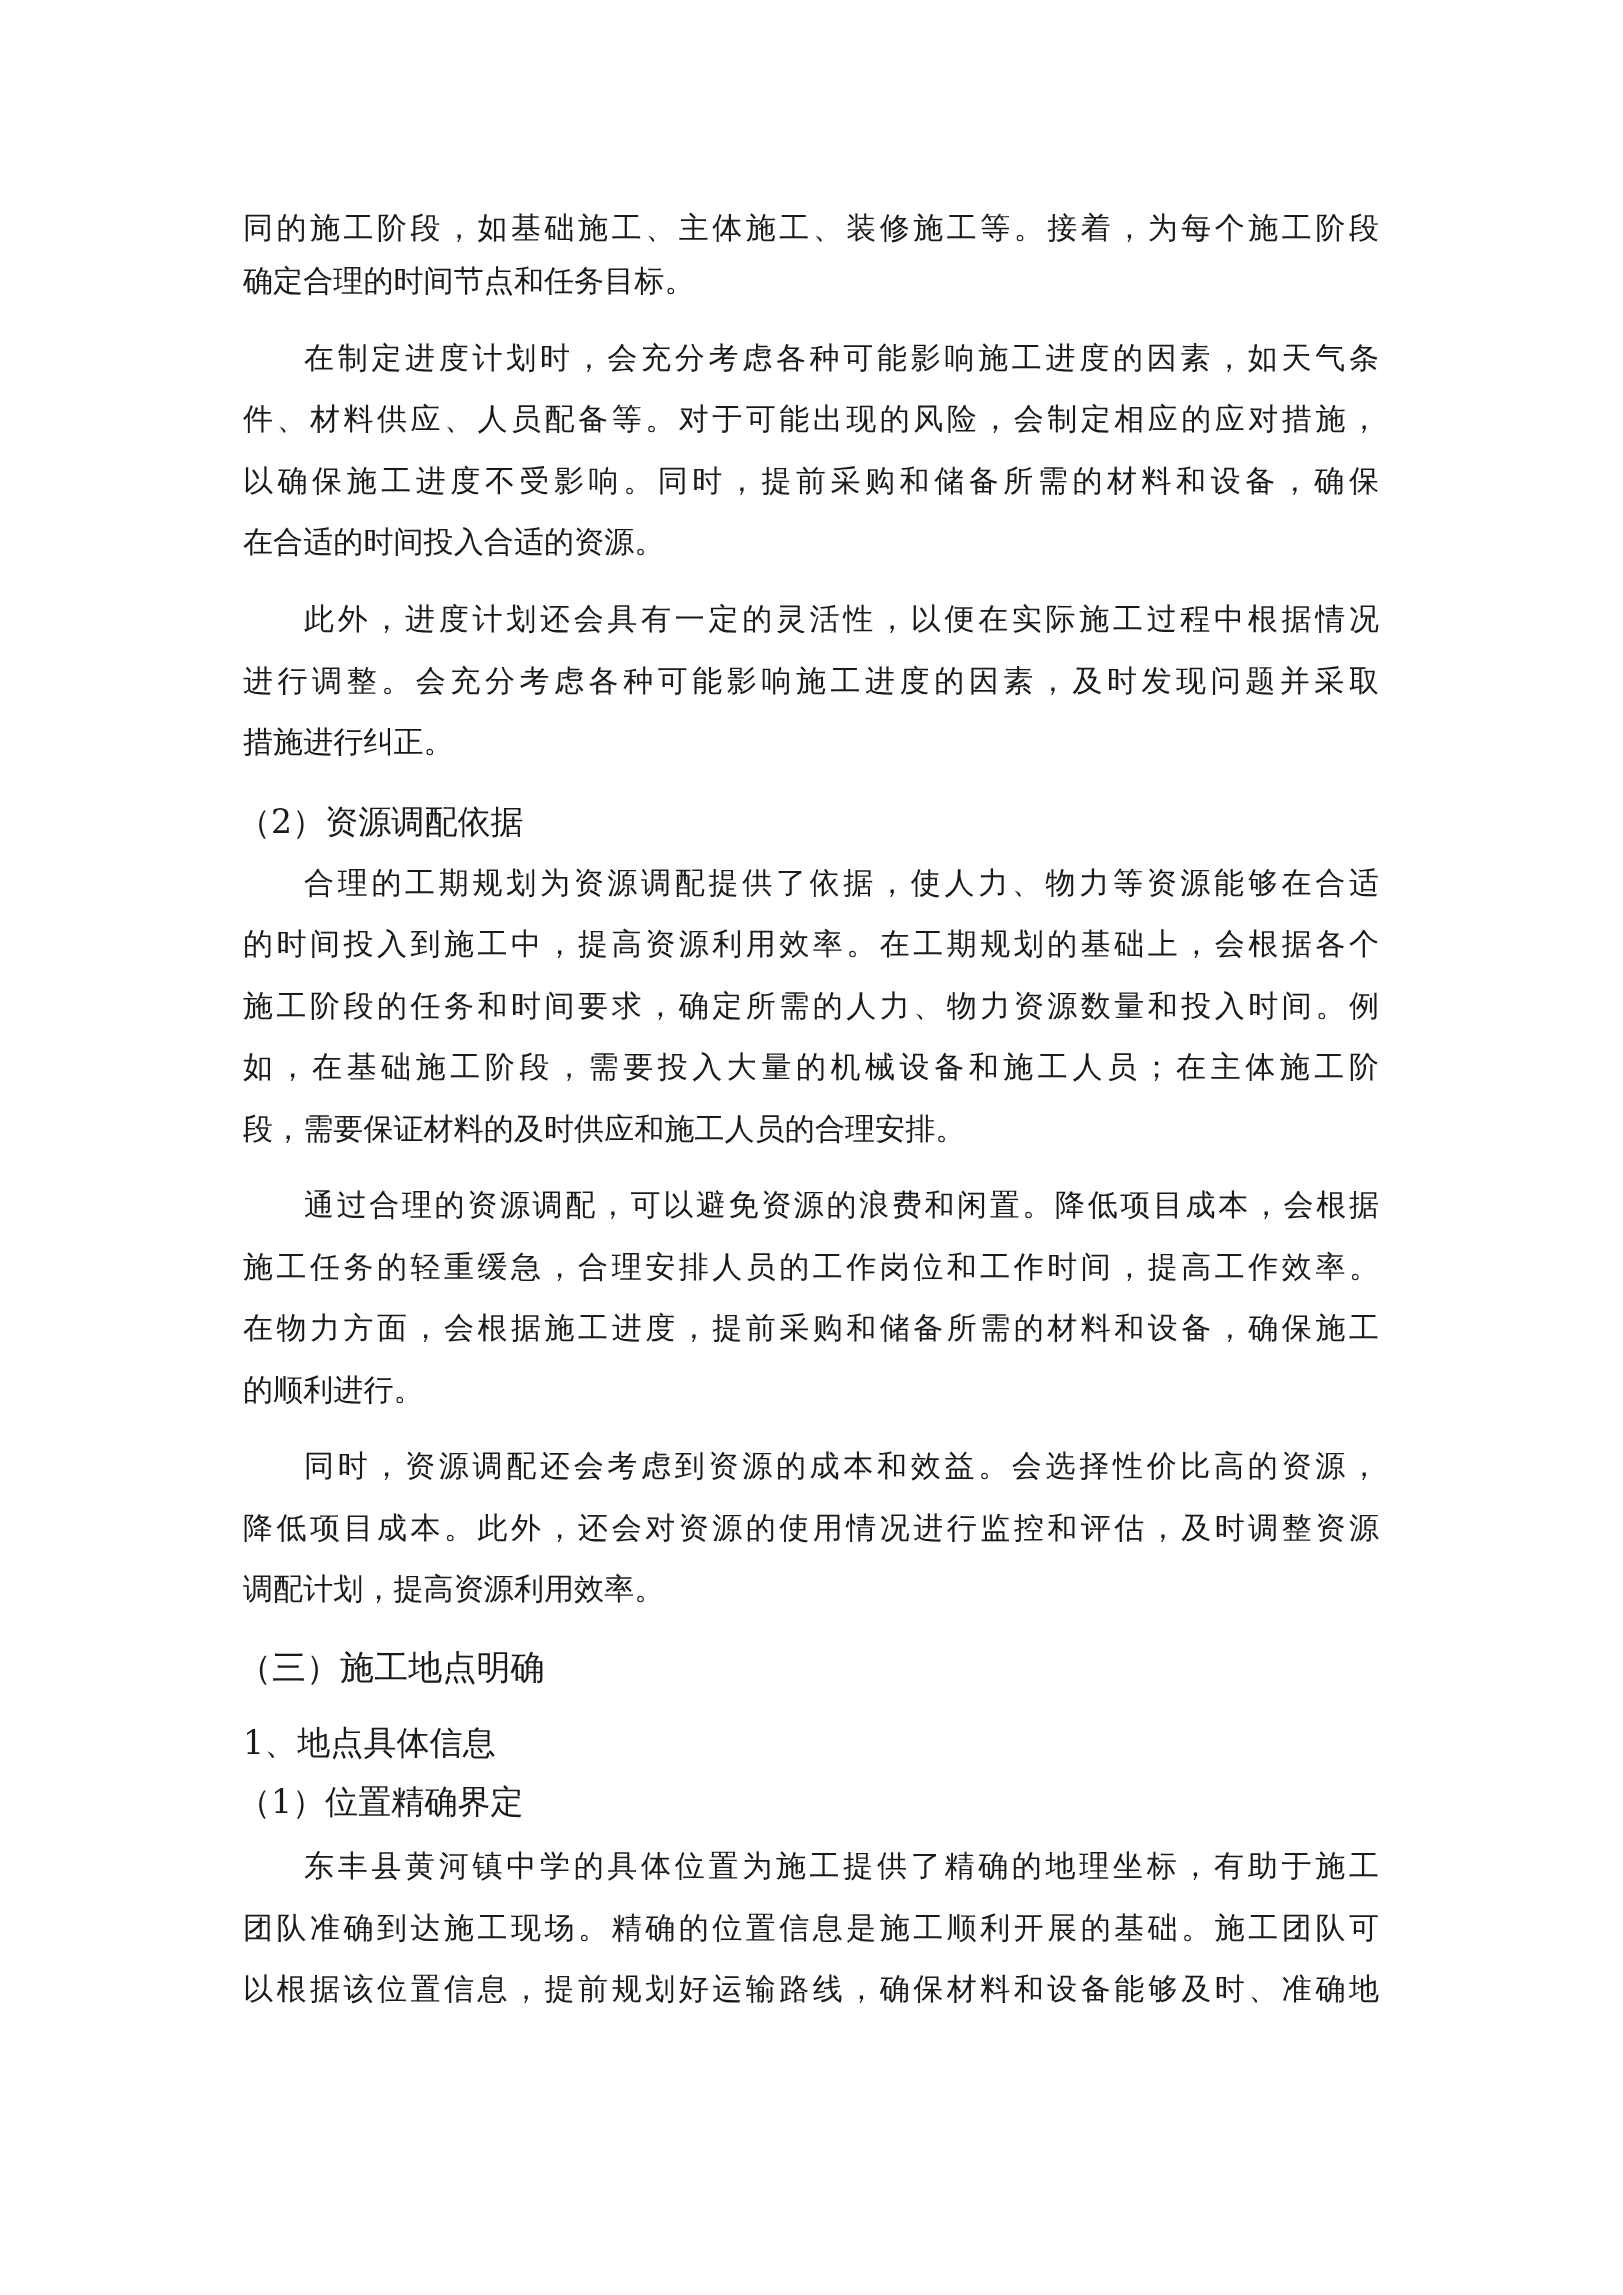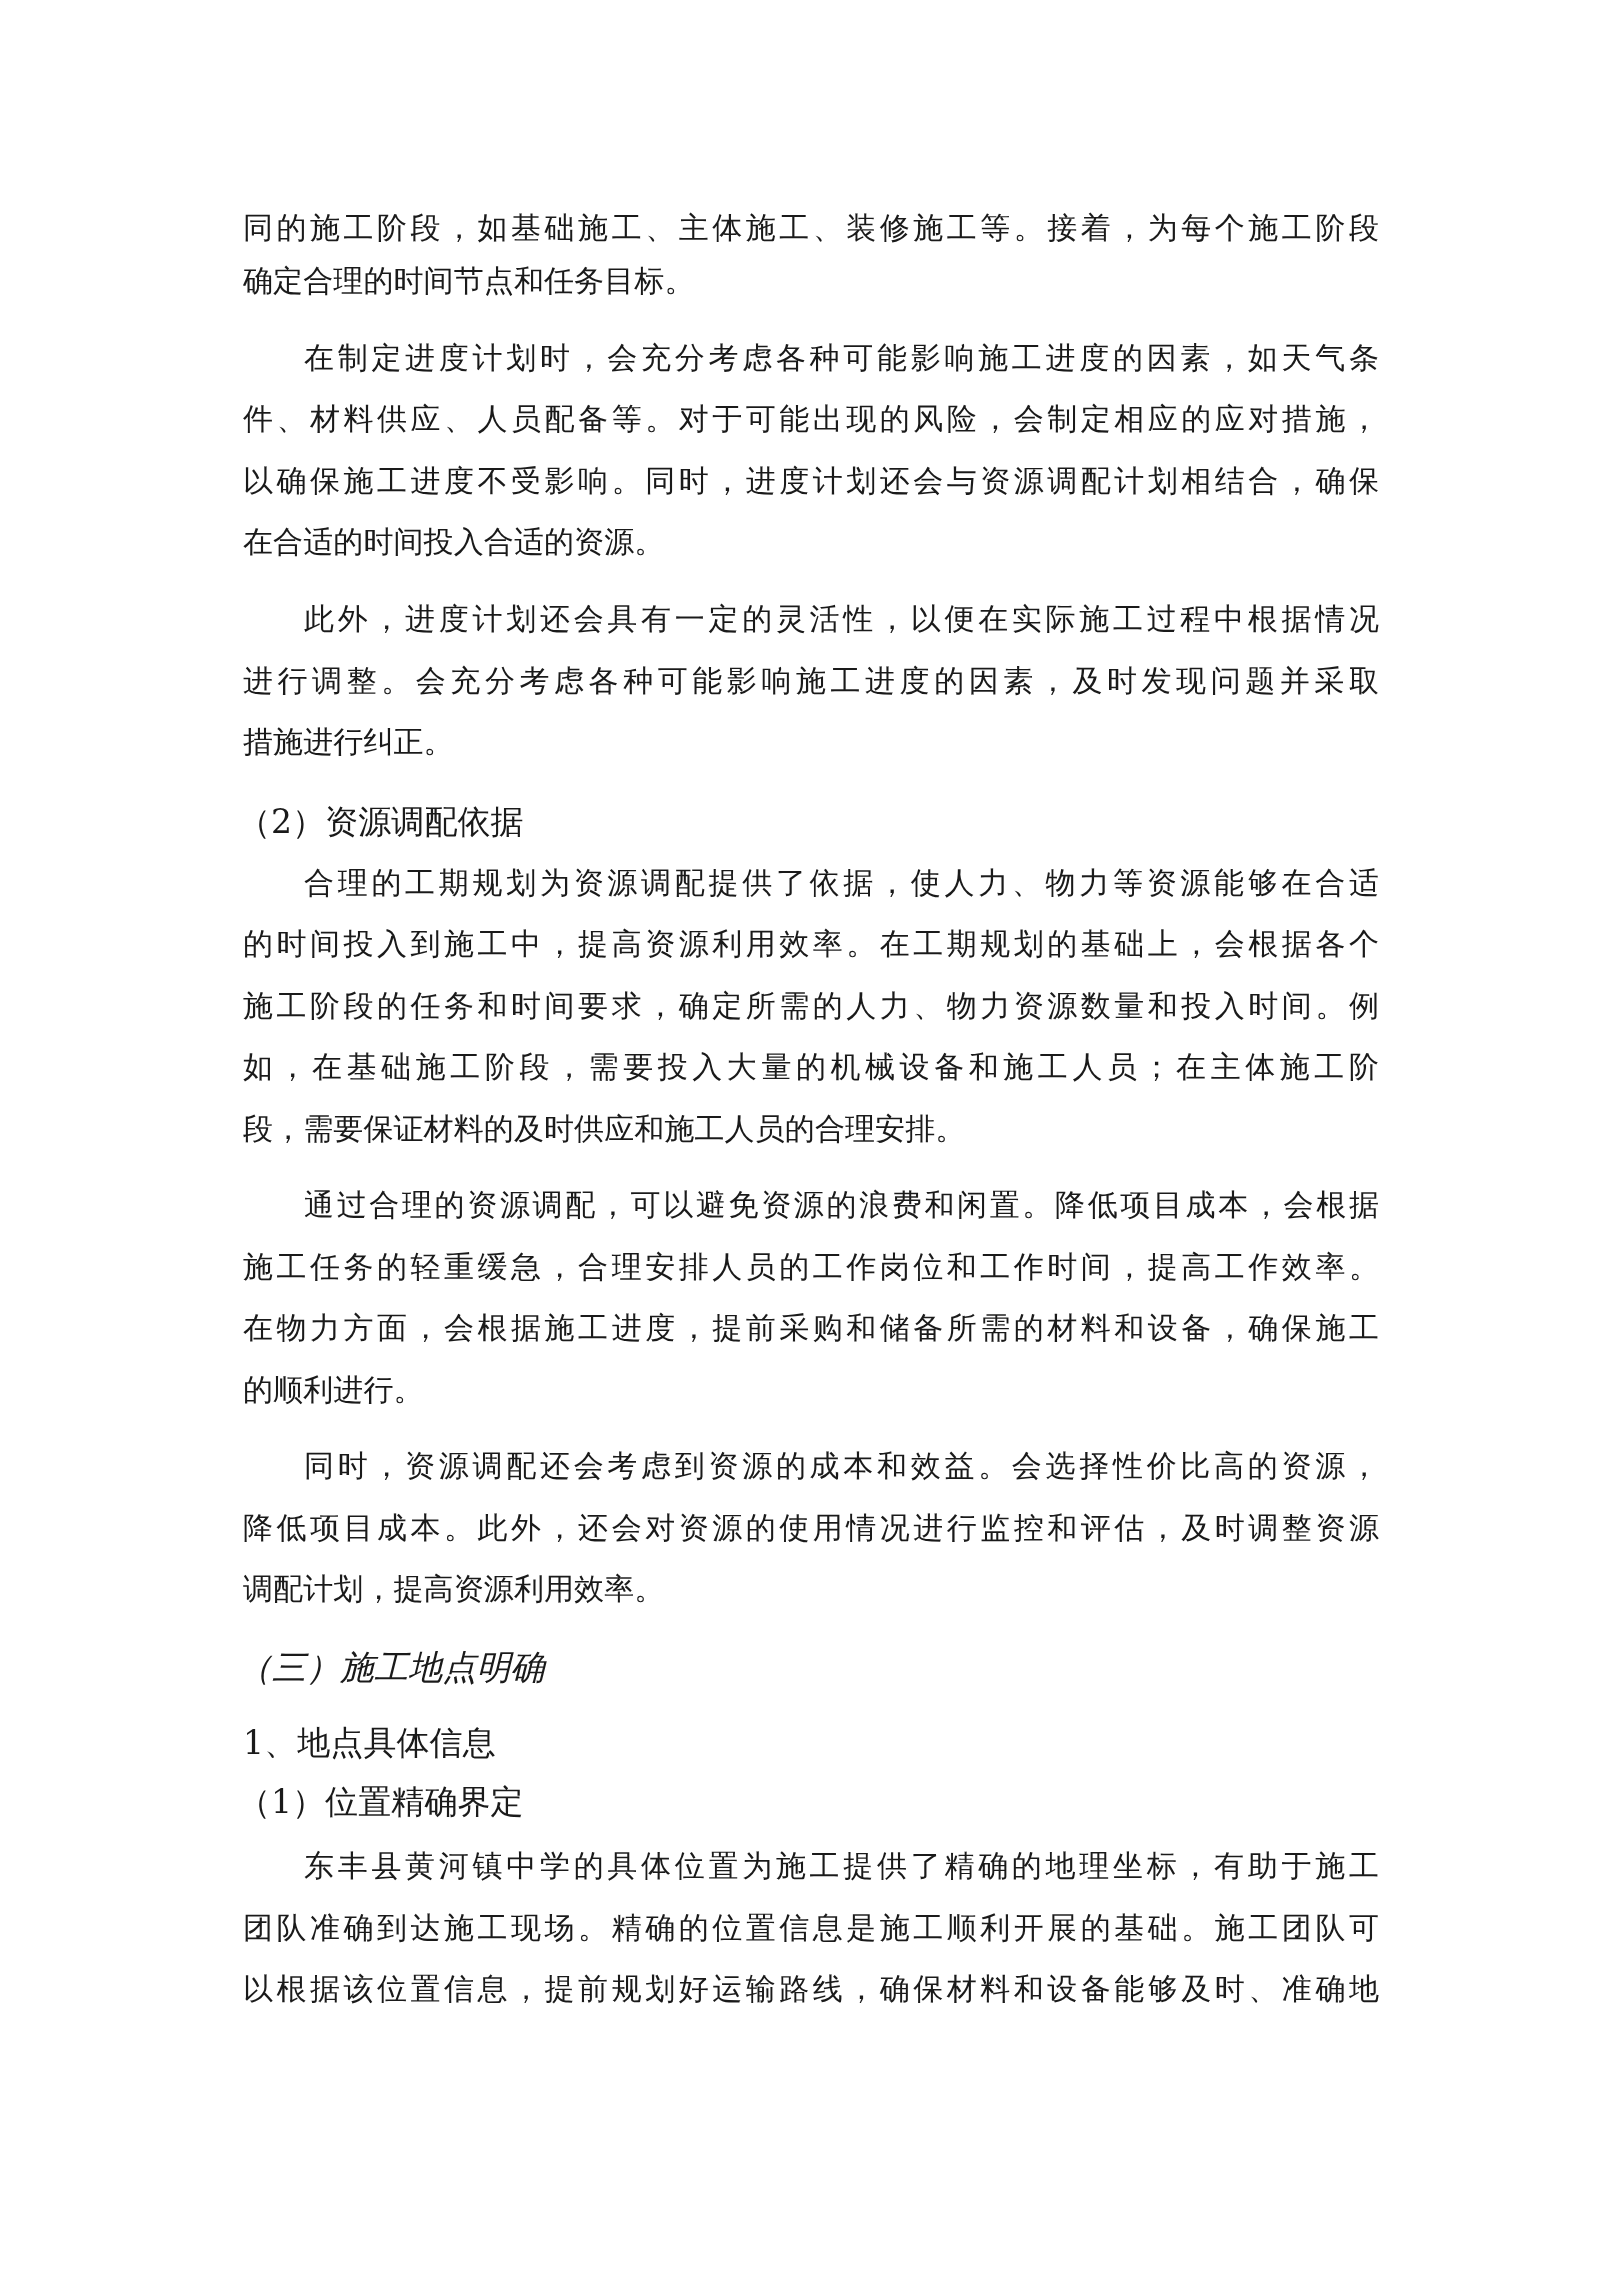--- a/index.html
+++ b/index.html
@@ -31,38 +31,37 @@
     text-align: center;
   }
   .justify {
     width: 1136px;
     text-align: justify;
     text-align-last: justify;
   }
   .heading-l2 {
     font-size: 34px;
     line-height: 41px;
-    font-style: italic;
   }
   .heading-l3, .heading-l4 {
     font-size: 33px;
     line-height: 35px;
   }
 </style>
 </head>
 <body>
 
 <div class="page">
 
   <div class="line justify" style="top:209px">同的施工阶段，如基础施工、主体施工、装修施工等。接着，为每个施工阶段</div>
   <div class="line" style="top:262px">确定合理的时间节点和任务目标。</div>
 
   <div class="line justify" style="top:339px; left:61px; width:1075px">在制定进度计划时，会充分考虑各种可能影响施工进度的因素，如天气条</div>
   <div class="line justify" style="top:400px">件、材料供应、人员配备等。对于可能出现的风险，会制定相应的应对措施，</div>
-  <div class="line justify" style="top:462px">以确保施工进度不受影响。同时，进度计划还会与资源调配计划相结合，确保</div>
+  <div class="line justify" style="top:462px">以确保施工进度不受影响。同时，提前采购和储备所需的材料和设备，确保</div>
   <div class="line" style="top:523px">在合适的时间投入合适的资源。</div>
 
   <div class="line justify" style="top:600px; left:61px; width:1075px">此外，进度计划还会具有一定的灵活性，以便在实际施工过程中根据情况</div>
   <div class="line justify" style="top:662px">进行调整。会充分考虑各种可能影响施工进度的因素，及时发现问题并采取</div>
   <div class="line" style="top:723px">措施进行纠正。</div>
 
   <div class="line heading-l4" style="top:804px; left:-5.2px">（2）资源调配依据</div>
 
   <div class="line justify" style="top:864px; left:61px; width:1075px">合理的工期规划为资源调配提供了依据，使人力、物力等资源能够在合适</div>
   <div class="line justify" style="top:925px">的时间投入到施工中，提高资源利用效率。在工期规划的基础上，会根据各个</div>

